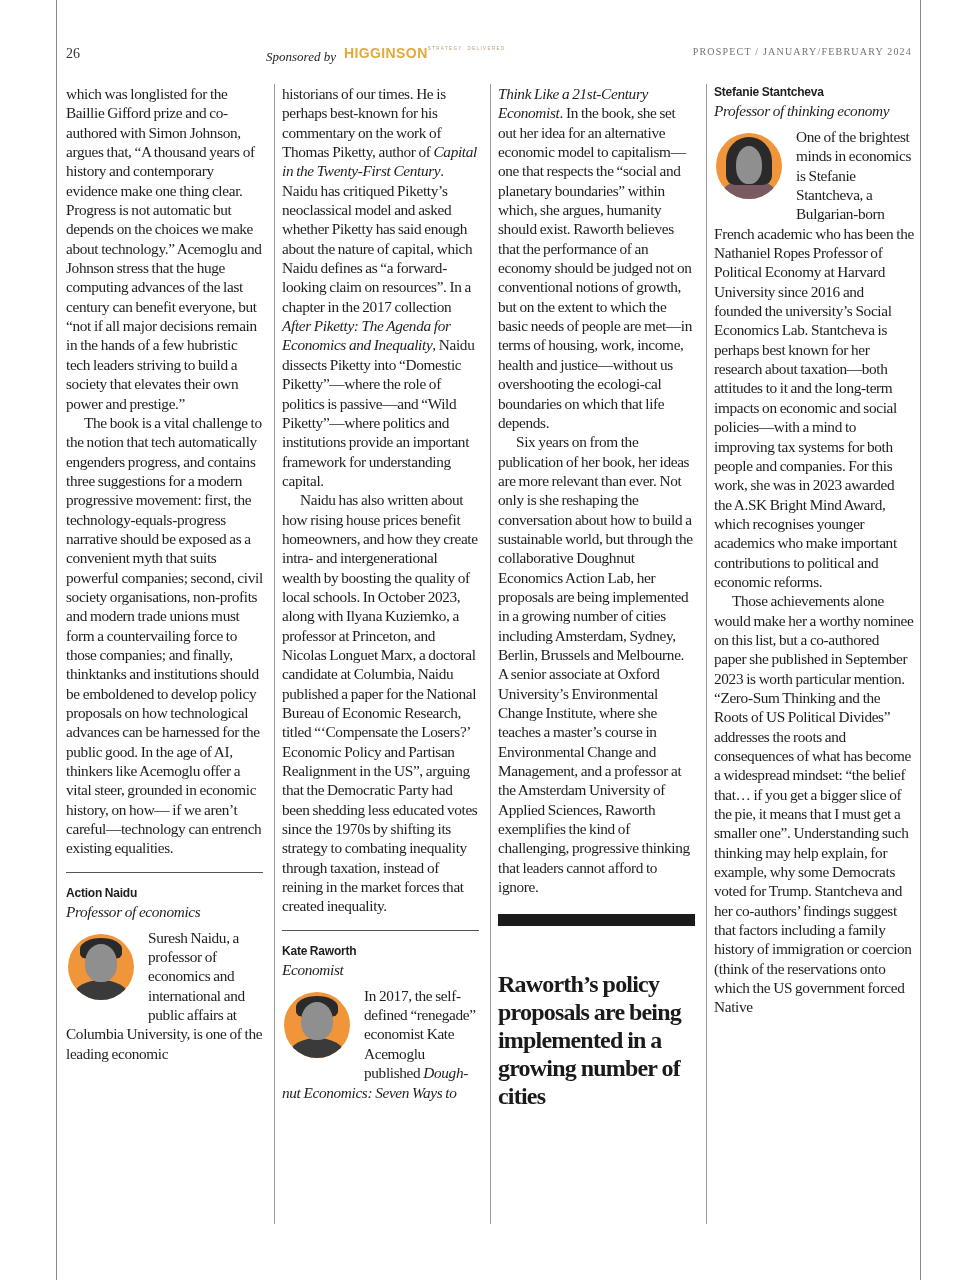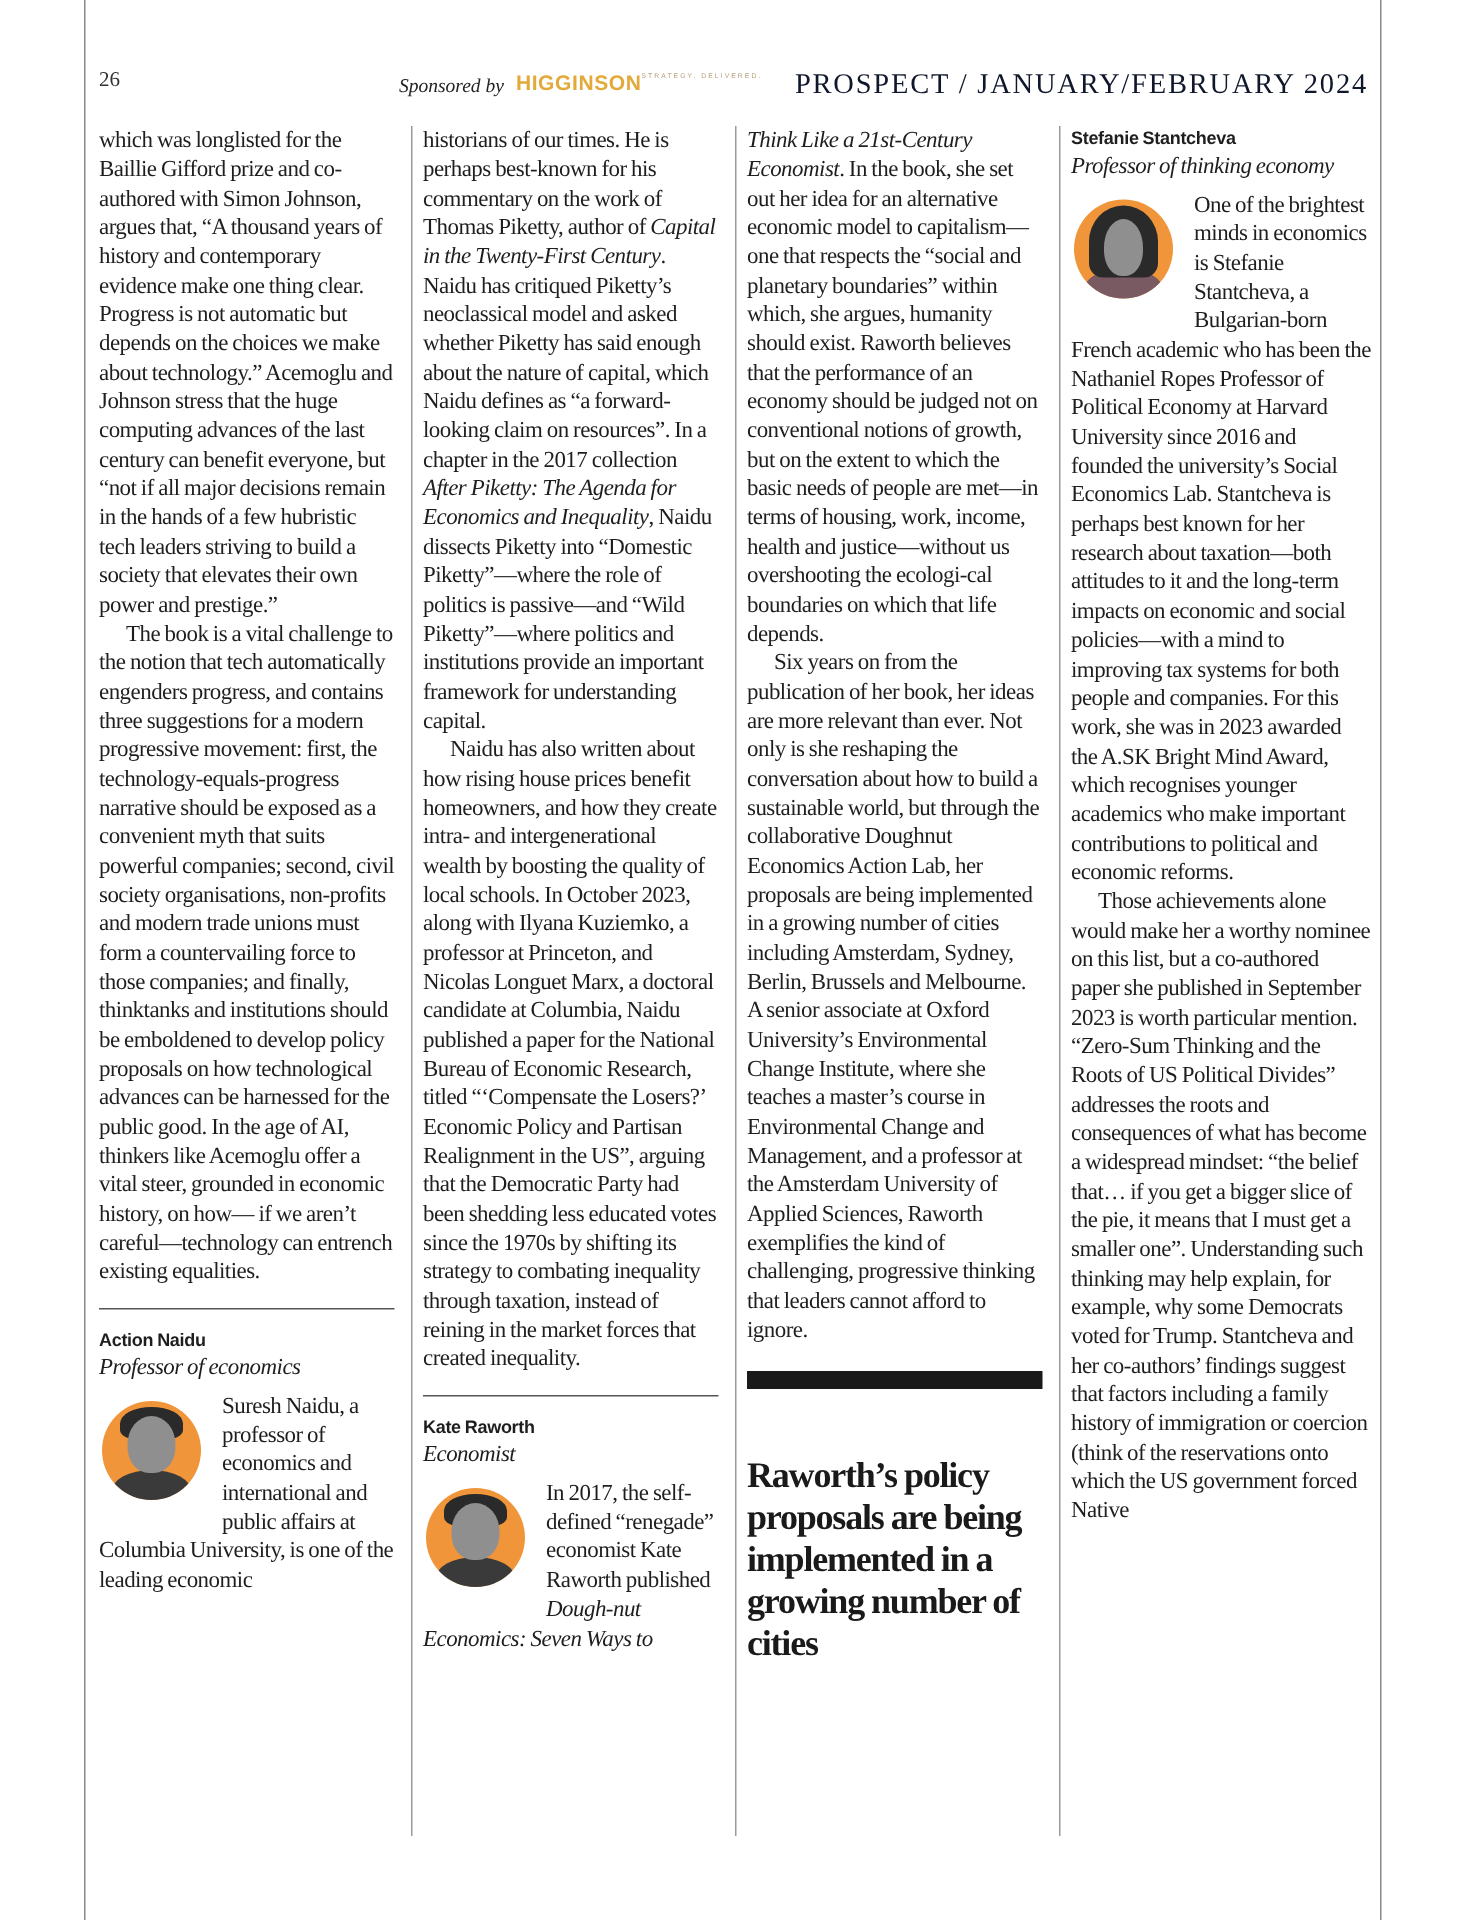--- a/index.html
+++ b/index.html
@@ -5,26 +5,26 @@
   html, body { margin:0; padding:0; }
   body {
     width:979px; height:1280px; background:#ffffff; position:relative; overflow:hidden;
     font-family:"DejaVu Serif","Liberation Serif",serif; color:#1e1e1e;
   }
   .page-border-left { position:absolute; left:56px; top:0; width:1px; height:1280px; background:#8a8a8a; }
   .page-border-right { position:absolute; left:920px; top:0; width:1px; height:1280px; background:#8a8a8a; }
 
   .header { position:absolute; top:46px; left:66px; width:846px; height:24px; }
   .page-number { position:absolute; left:0; top:0; font-family:"Liberation Serif",serif; font-size:14px; color:#333; }
-  .sponsor { position:absolute; left:200px; top:0; display:flex; align-items:center; }
+  .sponsor { position:absolute; left:200px; top:0; display:flex; align-items:flex-start; }
   .sponsor-label { font-family:"Liberation Serif",serif; font-style:italic; font-size:13px; color:#222; margin-top:3px; margin-right:8px; }
   .sponsor-logo { display:flex; flex-direction:row; align-items:flex-start; }
   .sponsor-brand { font-family:"Liberation Sans",sans-serif; font-weight:bold; font-size:14px; color:#e3a93a; letter-spacing:0.4px; line-height:15px; }
   .sponsor-tag { font-family:"Liberation Sans",sans-serif; font-size:4.5px; color:#b4a27a; letter-spacing:1.4px; line-height:6px; }
-  .publication { position:absolute; right:0; top:0; font-family:"Liberation Serif",serif; font-size:19px; letter-spacing:1.2px; color:#0f172a; }
+  .publication { position:absolute; right:0; top:0; font-family:"Liberation Serif",serif; font-size:10px; letter-spacing:1.2px; color:#737373; }
 
   .col { position:absolute; top:84px; width:197px; font-family:"Liberation Serif",serif; font-size:15.3px; line-height:19.35px; letter-spacing:-0.35px; word-spacing:-0.5px; }
   .col1 { left:66px; }
   .col2 { left:282px; }
   .col3 { left:498px; }
   .col4 { left:714px; width:200px; }
   .col-rule { position:absolute; top:84px; width:1px; height:1140px; background:#9a9a9a; }
   .rule-1 { left:274px; }
   .rule-2 { left:490px; }
   .rule-3 { left:706px; }
@@ -94,21 +94,21 @@
   <div class="person-name">Kate Raworth</div>
   <div class="person-role">Economist</div>
   <div class="lead-text">
     <div class="portrait-wrap">
       <div class="portrait">
           <div class="body"></div>
           <div class="hair"></div>
           <div class="head"></div>
         </div>
     </div>
-    <p><span>In 2017, the self-defined “renegade” economist Kate Raworth published </span><em>Dough-nut Economics: Seven Ways to</em></p>
+    <p><span>In 2017, the self-defined “renegade” economist Kate Acemoglu published </span><em>Dough-nut Economics: Seven Ways to</em></p>
   </div>
 </div>
 
 <div class="col col3">
   <p><em>Think Like a 21st-Century Economist</em><span>. In the book, she set out her idea for an alternative economic model to capitalism—one that respects the “social and planetary boundaries” within which, she argues, humanity should exist. Raworth believes that the performance of an economy should be judged not on conventional notions of growth, but on the extent to which the basic needs of people are met—in terms of housing, work, income, health and justice—without us overshooting the ecologi-cal boundaries on which that life depends.</span></p>
   <p class="indent">Six years on from the publication of her book, her ideas are more relevant than ever. Not only is she reshaping the conversation about how to build a sustainable world, but through the collaborative Doughnut Economics Action Lab, her proposals are being implemented in a growing number of cities including Amsterdam, Sydney, Berlin, Brussels and Melbourne. A senior associate at Oxford University’s Environmental Change Institute, where she teaches a master’s course in Environmental Change and Management, and a professor at the Amsterdam University of Applied Sciences, Raworth exemplifies the kind of challenging, progressive thinking that leaders cannot afford to ignore.</p>
   <div class="black-bar"></div>
   <div class="pull-quote">Raworth’s policy proposals are being implemented in a growing number of cities</div>
 </div>
 

